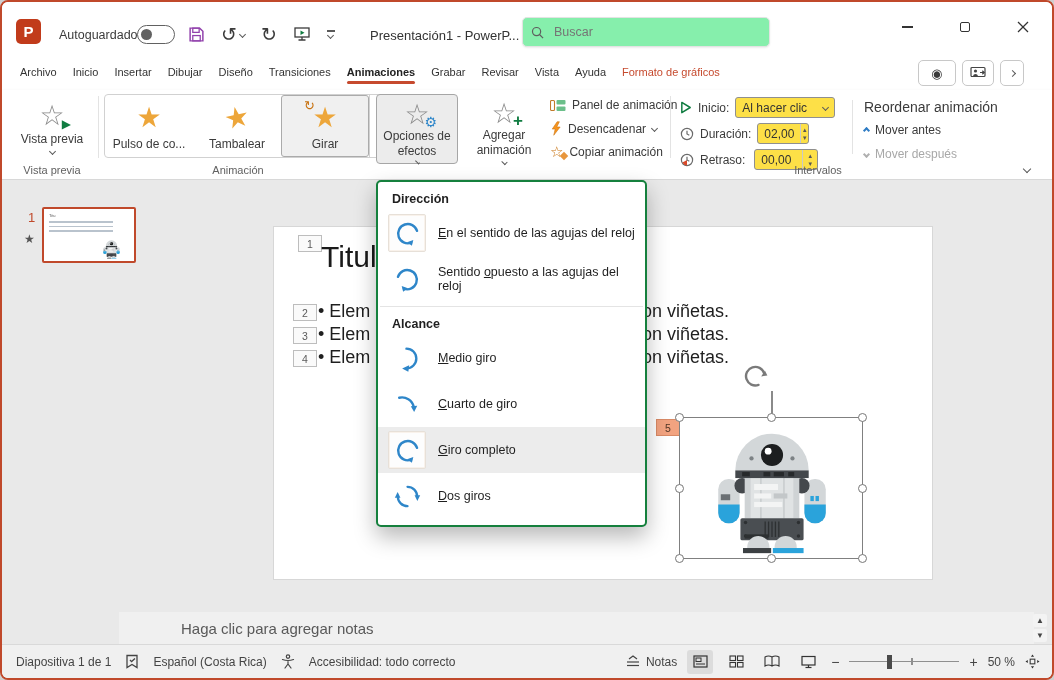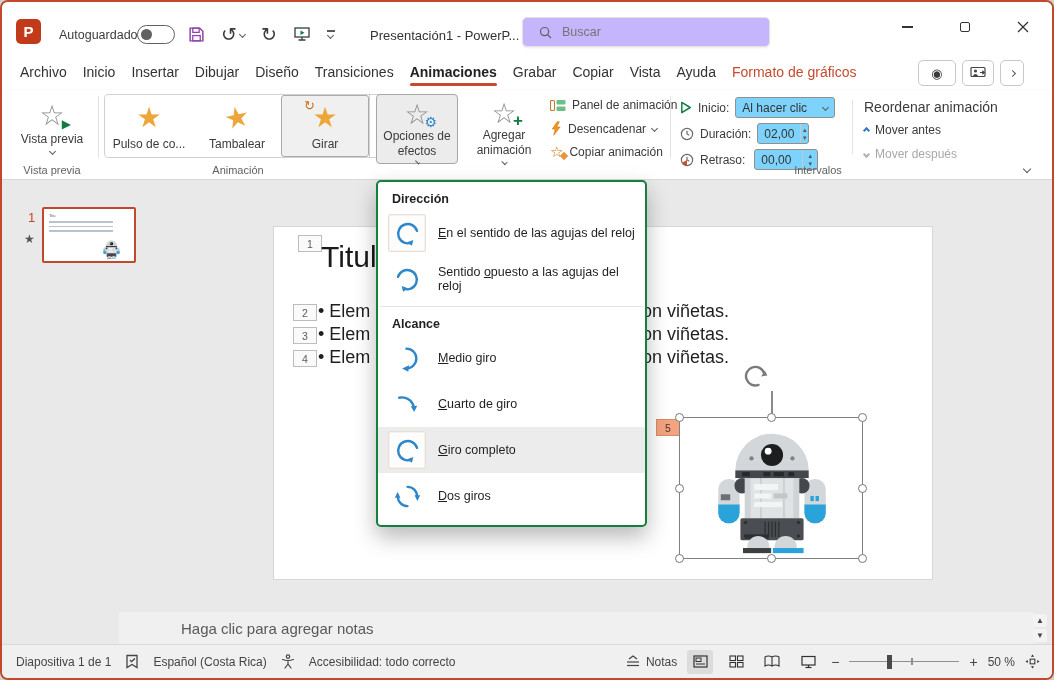--- a/index.html
+++ b/index.html
@@ -8,34 +8,34 @@
 
   
   .titlebar{position:absolute;left:0;top:0;right:0;height:56px;background:#fff;}
   .ppt-icon{position:absolute;left:14px;top:17px;width:25px;height:25px;border-radius:5px;background:#C13B1B;color:#fff;font-weight:bold;font-size:15px;display:flex;align-items:center;justify-content:center;}
   .autosave-label{position:absolute;left:57px;top:26px;font-size:12.5px;color:#3b3b3b;}
   .toggle{position:absolute;left:135px;top:23px;width:38px;height:19px;border:1px solid #616161;border-radius:10px;background:#fff;}
   .toggle .knob{position:absolute;left:3px;top:3px;width:11px;height:11px;border-radius:50%;background:#616161;}
   .qat{position:absolute;left:186px;top:18px;display:flex;align-items:center;gap:16px;height:28px;}
   .qat .glyph{font-size:19px;color:#3b3b3b;line-height:1;}
   .doc-title{position:absolute;left:368px;top:26px;font-size:13px;color:#333;}
-  .searchbox{position:absolute;left:520px;top:15px;width:248px;height:30px;border:1px solid #e3e3e3;border-radius:5px;background:#c4b5fd;box-shadow:0 1px 2px rgba(0,0,0,.08);display:flex;align-items:center;padding:0 16px;gap:8px;}
+  .searchbox{position:absolute;left:520px;top:15px;width:248px;height:30px;border:1px solid #e3e3e3;border-radius:5px;background:#86efac;box-shadow:0 1px 2px rgba(0,0,0,.08);display:flex;align-items:center;padding:0 8px;gap:8px;}
   .searchbox input{border:none;outline:none;font-size:12.5px;color:#444;background:transparent;width:180px;font-family:"Liberation Sans",sans-serif;}
   .winctl{position:absolute;top:0;right:0;height:50px;display:flex;}
   .winctl .btn{width:58px;height:50px;display:flex;align-items:center;justify-content:center;color:#333;}
   .chv{display:inline-block;width:6px;height:6px;border-right:1.5px solid #5a5a5a;border-bottom:1.5px solid #5a5a5a;transform:rotate(45deg);}
   .chv.sm{width:5px;height:5px;}
   .chv.up{transform:rotate(-135deg);}
   .chv.right{transform:rotate(-45deg);}
   .chv.blue{border-color:#2E7CC4;border-width:2px;}
   .chv.dis{border-color:#b0b0b0;border-width:2px;}
 
   
   .tabsrow{position:absolute;left:0;top:54px;right:0;height:34px;display:flex;align-items:center;padding-left:10px;}
-  .tab{font-size:14px;color:#333;padding:6px 8px 8px;white-space:nowrap;}
+  .tab{font-size:11px;color:#333;padding:6px 8px 8px;white-space:nowrap;}
   .tab.active{color:#222;font-weight:bold;position:relative;}
   .tab.active::after{content:"";position:absolute;left:8px;right:8px;bottom:2px;height:3px;border-radius:2px;background:#C64A2E;}
   .tab.contextual{color:#C64A2E;}
   .tabctl{position:absolute;top:58px;display:flex;align-items:center;justify-content:center;border:1px solid #c8c8c8;border-radius:5px;background:#fff;height:26px;}
 
   
   .ribbon{position:absolute;left:0;top:88px;right:0;height:90px;background:#fff;border-bottom:1px solid #d8d8d8;box-shadow:0 1px 3px rgba(0,0,0,.08);}
   .grouplabel{position:absolute;top:74px;font-size:11px;color:#616161;text-align:center;}
   .vsep{position:absolute;top:6px;height:62px;width:1px;background:#e3e3e3;}
   .bigbtn{position:absolute;top:4px;height:70px;display:flex;flex-direction:column;align-items:center;justify-content:flex-start;font-size:12px;color:#3b3b3b;text-align:center;border-radius:4px;padding-top:6px;line-height:1.25;}
@@ -43,21 +43,21 @@
   .star{color:#EDA63A;font-size:28px;line-height:1;}
   .star.outline{color:#8a8a8a;}
   .icw{position:relative;width:34px;height:32px;display:flex;align-items:center;justify-content:center;}
   .badge-ov{position:absolute;font-size:12px;line-height:1;}
   .gallery{position:absolute;left:102px;top:4px;width:288px;height:64px;border:1px solid #d1d1d1;border-radius:4px;display:flex;}
   .gal-item{width:88px;display:flex;flex-direction:column;align-items:center;justify-content:center;gap:3px;font-size:12px;color:#3b3b3b;}
   .gal-item.selected{background:#f0f0f0;border:1px solid #ababab;border-radius:3px;}
   .gal-more{width:22px;border-left:1px solid #d1d1d1;display:flex;align-items:center;justify-content:center;flex-direction:column;gap:2px;}
   .gal-more .bar{width:8px;height:1.5px;background:#5a5a5a;}
   .smallrow{position:absolute;display:flex;align-items:center;gap:6px;font-size:12px;color:#3b3b3b;white-space:nowrap;}
-  .field{display:flex;align-items:center;border:1px solid #8f8f8f;border-radius:3px;background:#7dd3fc;height:21px;font-size:12px;color:#333;}
+  .field{display:flex;align-items:center;border:1px solid #8f8f8f;border-radius:3px;background:#fde047;height:21px;font-size:12px;color:#333;}
   .field .val{padding:0 6px;}
   .spin{display:flex;flex-direction:column;align-items:center;justify-content:center;border-left:1px solid #c9c9c9;width:15px;height:100%;font-size:7px;color:#555;line-height:1.1;}
   .disabled{color:#a8a8a8;}
 
   
   .menu{position:absolute;left:374px;top:178px;width:271px;background:#fff;border:2px solid #15803d;border-radius:5px;box-shadow:0 10px 22px rgba(0,0,0,.28);z-index:60;padding:4px 0 6px;}
   .menu-header{font-size:12.5px;font-weight:bold;color:#1f1f1f;padding:6px 14px 4px;}
   .menu-item{height:46px;display:flex;align-items:center;gap:12px;padding:0 10px;font-size:12.5px;color:#1f1f1f;}
   .menu-item.hl{background:#ececec;}
   .iconbox{width:38px;height:38px;display:flex;align-items:center;justify-content:center;border-radius:2px;flex:0 0 38px;}
@@ -209,21 +209,21 @@
 
   <div class="tabsrow">
     <span class="tab">Archivo</span>
     <span class="tab">Inicio</span>
     <span class="tab">Insertar</span>
     <span class="tab">Dibujar</span>
     <span class="tab">Diseño</span>
     <span class="tab">Transiciones</span>
     <span class="tab active">Animaciones</span>
     <span class="tab">Grabar</span>
-    <span class="tab">Copiar</span>
+    <span class="tab">Revisar</span>
     <span class="tab">Vista</span>
     <span class="tab">Ayuda</span>
     <span class="tab contextual">Formato de gráficos</span>
   </div>
   <div class="tabctl" style="right:96px;width:38px;">
       <span style="font-size:13px;color:#3b3b3b;">◉</span>
     </div>
   <div class="tabctl" style="right:58px;width:32px;">
     <svg width="16" height="14" viewBox="0 0 16 14">
         <rect x="1" y="1.5" width="14" height="9" rx="1" fill="none" stroke="#444" stroke-width="1.2"></rect>

